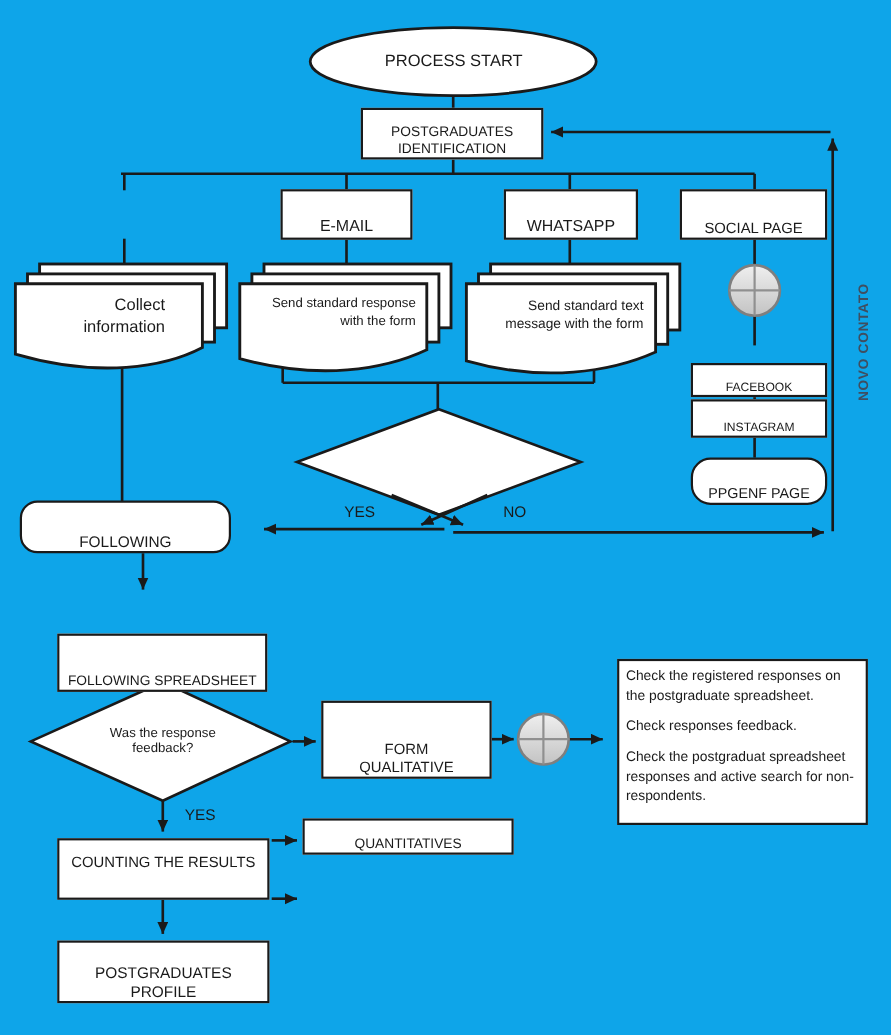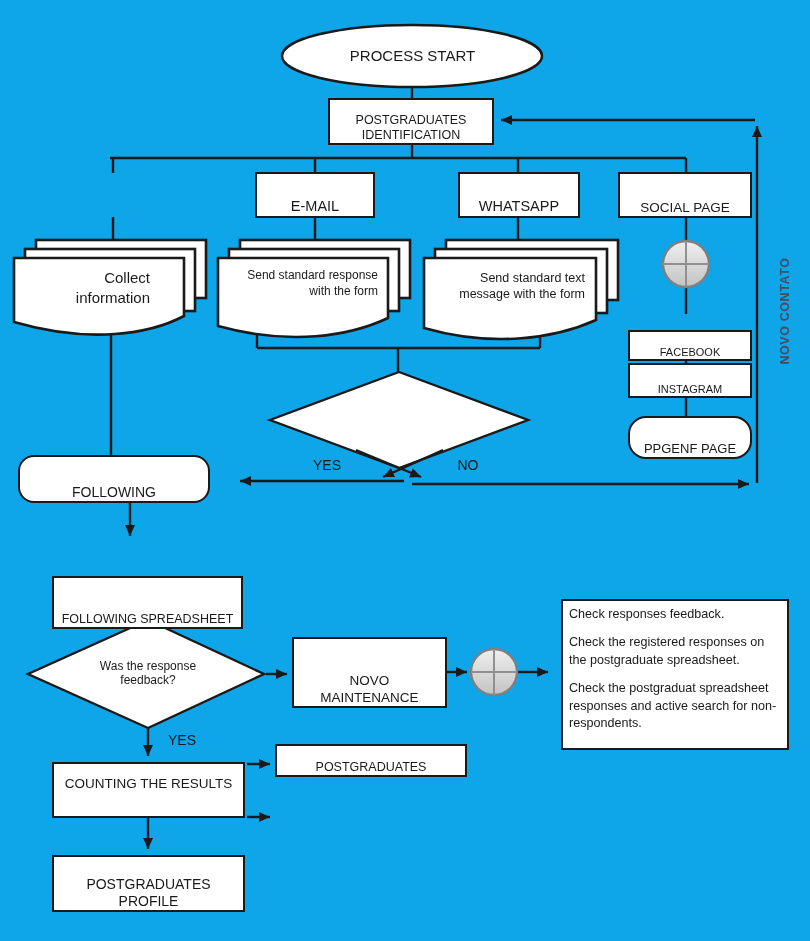--- a/index.html
+++ b/index.html
@@ -150,28 +150,28 @@
 
   <div class="node" style="left:18px;top:455px;width:192px;height:48px;font-size:14px;border-radius:16px;">FOLLOWING</div>
   <div class="node" style="left:52px;top:544px;width:191px;height:53px;font-size:12.5px;margin-top:32px;">FOLLOWING SPREADSHEET</div>
 
   <div class="lbl" style="left:92px;top:650px;width:112px;height:46px;font-size:12px;">
     <span style="width:106px;">Was the response feedback?</span>
   </div>
   <div class="lbl" style="left:160px;top:730px;width:44px;height:20px;font-size:14px;">YES</div>
 
   <div class="node" style="left:292px;top:637px;width:155px;height:71px;font-size:13.5px;">
-    <span style="width:110px;">NOVO MAINTENANCE</span>
+    <span style="width:110px;">FORM QUALITATIVE</span>
   </div>
 
   <div class="checkbox" style="left:561px;top:599px;width:228px;height:151px;">
+    <p>Check the registered responses on the postgraduate spreadsheet.</p>
     <p>Check responses feedback.</p>
-    <p>Check the registered responses on the postgraduate spreadsheet.</p>
     <p>Check the postgraduat spreadsheet responses and active search for non-respondents.</p>
   </div>
 
   <div class="node" style="left:52px;top:762px;width:193px;height:56px;font-size:13.5px;align-items:flex-start;padding-top:12px;">COUNTING THE RESULTS</div>
-  <div class="node" style="left:275px;top:744px;width:192px;height:33px;font-size:12.5px;">POSTGRADUATES</div>
+  <div class="node" style="left:275px;top:744px;width:192px;height:33px;font-size:12.5px;">QUANTITATIVES</div>
   <div class="node" style="left:52px;top:855px;width:193px;height:57px;font-size:14px;">
     <span style="width:140px;">POSTGRADUATES PROFILE</span>
   </div>
 
 </div>
 
 </body></html>

